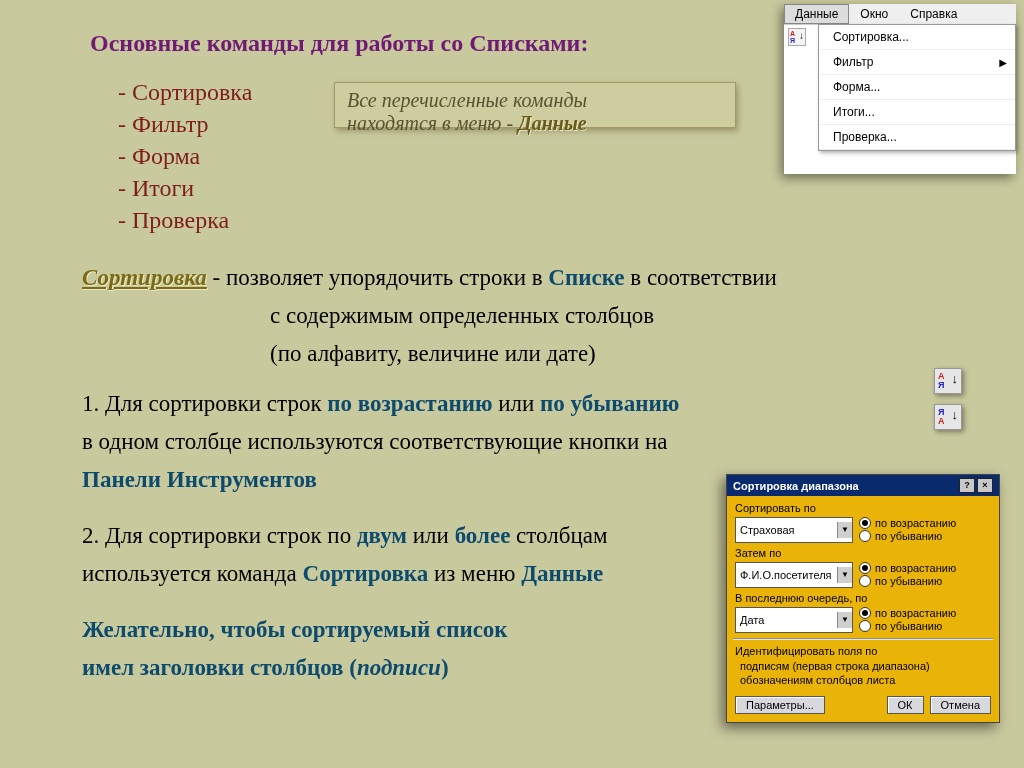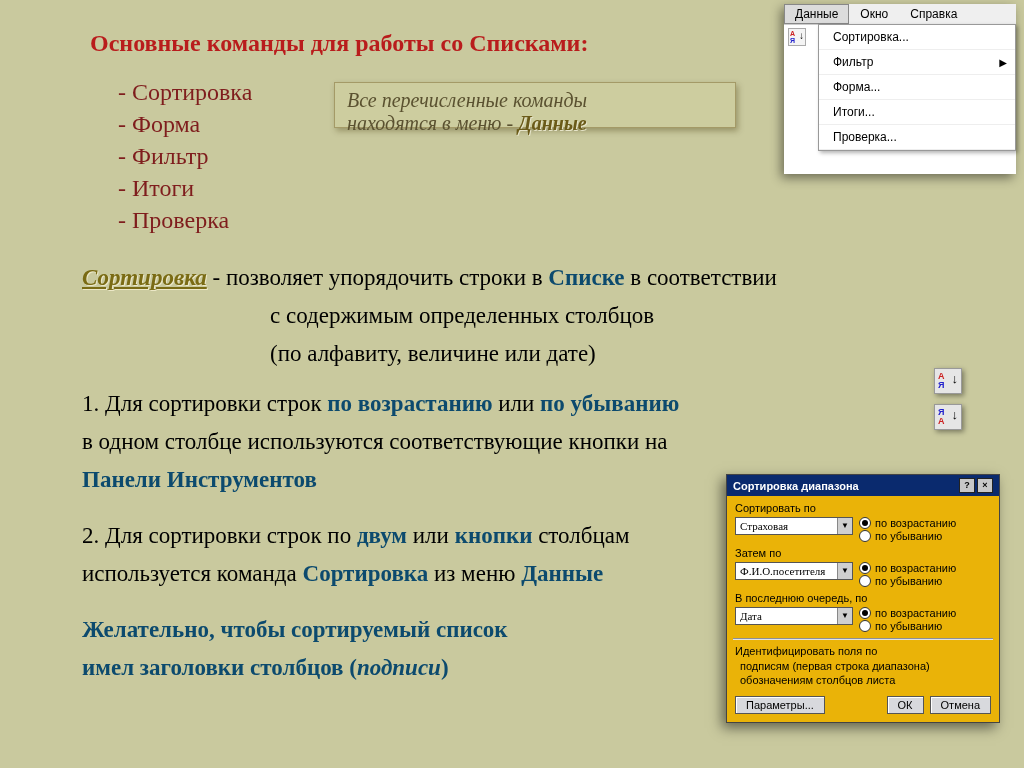--- a/index.html
+++ b/index.html
@@ -14,21 +14,21 @@
   .slide {
     position: absolute;
     inset: 0;
   }
   .title {
     position: absolute;
     left: 90px;
     top: 30px;
     font-size: 24px;
     font-weight: bold;
-    color: #b91c1c;
+    color: #701a75;
   }
   .cmd-list {
     position: absolute;
     left: 118px;
     top: 76px;
     font-size: 24px;
     line-height: 32px;
     color: #7f1d1d;
   }
   .note-box {
@@ -182,30 +182,29 @@
     text-align:center;
     line-height:12px;
     color:#000;
   }
   .dlg-body { padding:6px 8px 8px;border-radius:19px; }
   .dlg-group { margin-bottom:4px; }
   .dlg-label { font-size:11px; margin-bottom:3px; }
   .dlg-row { display:flex; align-items:flex-start; gap:6px; }
   .dlg-select {
     width:118px;
-    height:18px;
+    height:26px;
     background:#fff;
     border:1px solid #555;
     font-size:11px;
     padding:1px 4px;
     box-sizing:border-box;
     display:flex;
     justify-content:space-between;
     align-items:center;
-    font-family:Liberation Serif, serif;
   }
   .dlg-select .dv { font-size:8px; background:#cfcfcf; border-left:1px solid #888; width:14px; text-align:center; margin:-1px -4px -1px 2px; height:16px; line-height:16px;}
   .radios { font-size:11px; }
   .radios label { display:flex; align-items:center; gap:4px; margin-bottom:1px;}
   .radios .r {
     width:10px;height:10px;border-radius:50%;
     border:1px solid #333; background:#fff; display:inline-block;
     position:relative;
   }
   .radios .r.on::after{content:"";position:absolute;inset:2px;border-radius:50%;background:#000;}
@@ -228,22 +227,22 @@
 </style>
 </head>
 <body>
 
 <div class="slide">
 
   <div class="title">Основные команды для работы со Списками:</div>
 
   <div class="cmd-list">
     <div>- Сортировка</div>
+    <div>- Фильтр</div>
     <div>- Форма</div>
-    <div>- Фильтр</div>
     <div>- Итоги</div>
     <div>- Проверка</div>
   </div>
 
   <div class="note-box">
     <span>Все перечисленные команды</span><br>
     <span>находятся в меню - </span><span class="bold">Данные</span>
   </div>
 
   <div class="body-text" style="top:262px; width:880px;">
@@ -252,21 +251,21 @@
   <div class="body-text" style="top:300px; left:270px;">с содержимым   определенных столбцов</div>
   <div class="body-text" style="top:338px; left:270px;">(по алфавиту, величине или дате)</div>
 
   <div class="body-text" style="top:388px;">
     <span>1. Для сортировки строк </span><span class="b">по возрастанию</span><span> или </span><span class="b">по убыванию</span>
   </div>
   <div class="body-text" style="top:426px;">в одном столбце используются соответствующие кнопки на</div>
   <div class="body-text" style="top:464px;"><span class="b"> Панели Инструментов</span></div>
 
   <div class="body-text" style="top:520px;">
-    <span>2. Для сортировки строк по </span><span class="b">двум</span><span> или </span><span class="b">кнопки</span><span> столбцам</span>
+    <span>2. Для сортировки строк по </span><span class="b">двум</span><span> или </span><span class="b">более</span><span> столбцам</span>
   </div>
   <div class="body-text" style="top:558px;">
     <span>используется команда </span><span class="b">Сортировка</span><span> из меню </span><span class="b">Данные</span>
   </div>
 
   <div class="body-text" style="top:614px;"><span class="b">Желательно, чтобы сортируемый список</span></div>
   <div class="body-text" style="top:652px;">
     <span class="b">имел заголовки столбцов (</span><span class="b i">подписи</span><span class="b">)</span>
   </div>
 

